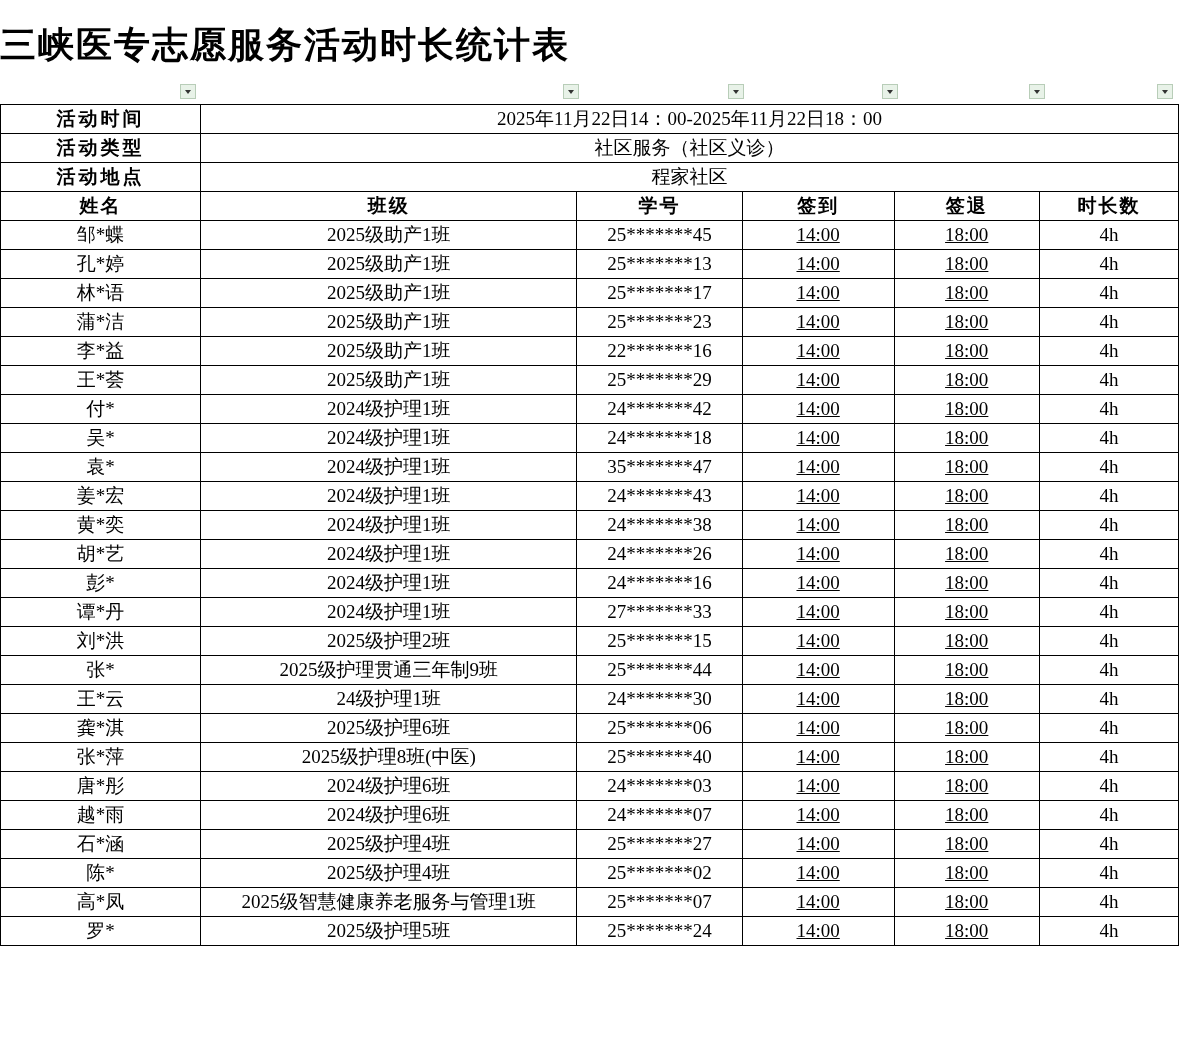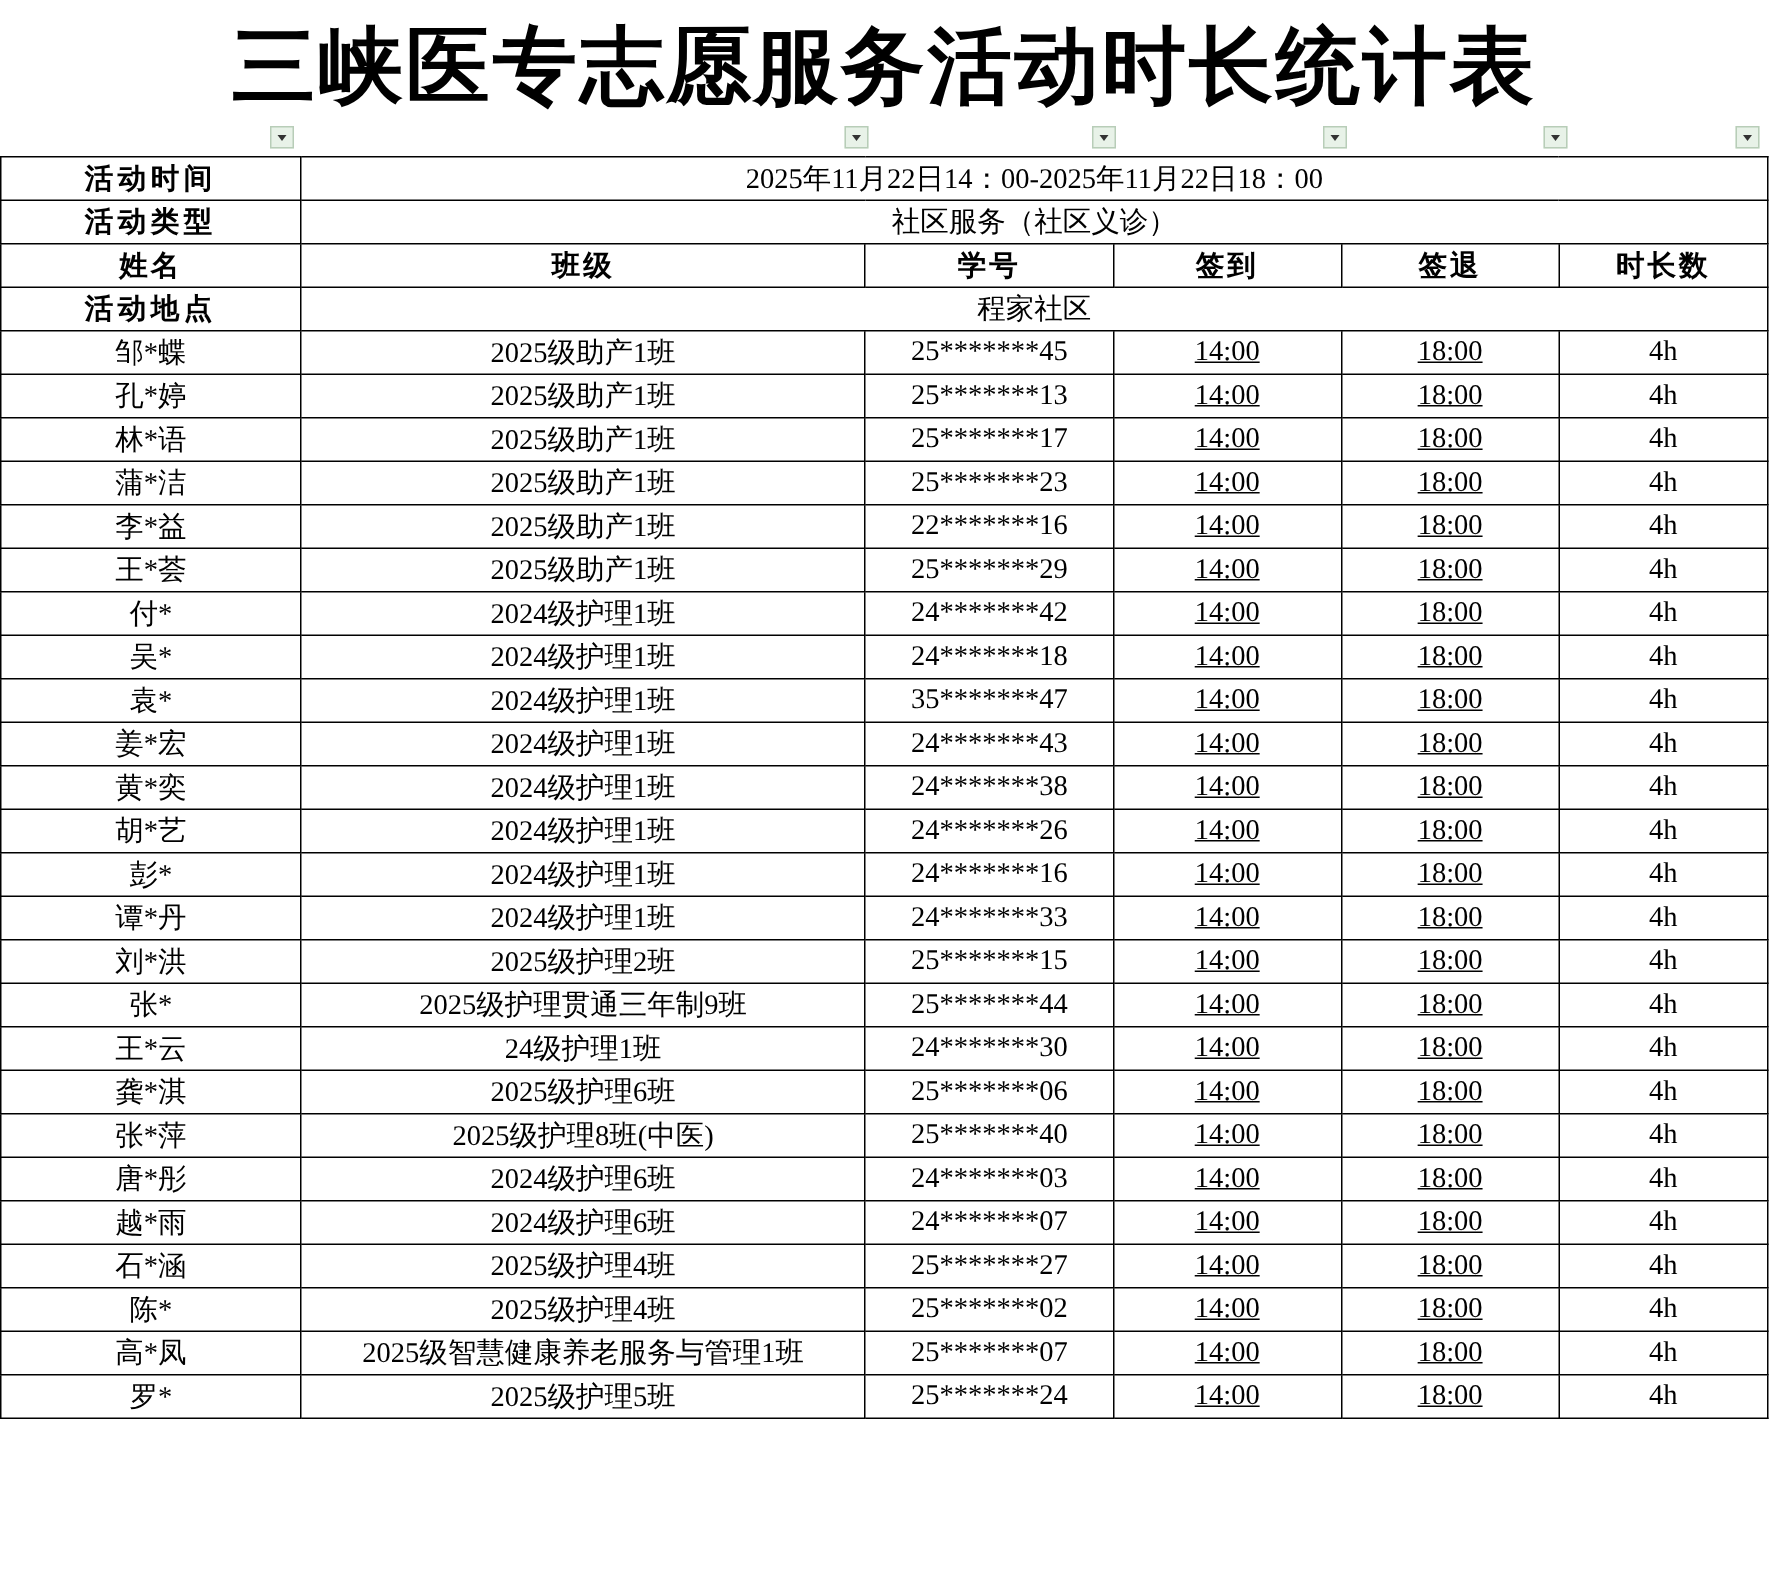--- a/index.html
+++ b/index.html
@@ -12,24 +12,23 @@
     height: 1052px;
     font-family: "Liberation Serif", "DejaVu Serif", serif;
     color: #000000;
     overflow: hidden;
   }
   .sheet {
     width: 1179px;
     position: relative;
   }
   .title {
-    text-align: center;
     font-family: "Liberation Serif", "DejaVu Serif", serif;
     font-weight: bold;
-    font-size: 56px;
+    font-size: 36px;
     line-height: 90px;
     letter-spacing: 2px;
     height: 90px;
     white-space: nowrap;
   }
   .filter-row {
     position: relative;
     height: 14px;
   }
   .filter-btn {
@@ -118,31 +117,31 @@
     <tbody>
       <tr>
         <td class="meta-label">活动时间</td>
         <td class="meta-value" colspan="5">2025年11月22日14：00-2025年11月22日18：00</td>
       </tr>
       <tr>
         <td class="meta-label">活动类型</td>
         <td class="meta-value" colspan="5">社区服务（社区义诊）</td>
       </tr>
       <tr>
+        <td class="meta-label">活动地点</td>
+        <td class="meta-value" colspan="5">程家社区</td>
+      </tr>
+      <tr>
         <td class="colhead">姓名</td>
         <td class="colhead">班级</td>
         <td class="colhead">学号</td>
         <td class="colhead">签到</td>
         <td class="colhead">签退</td>
         <td class="colhead">时长数</td>
       </tr>
-      <tr>
-        <td class="meta-label">活动地点</td>
-        <td class="meta-value" colspan="5">程家社区</td>
-      </tr>
     <tr>
           <td class="cell-name">邹*蝶</td>
           <td class="cell-class">2025级助产1班</td>
           <td class="cell-sid">25*******45</td>
           <td class="cell-time">14:00</td>
           <td class="cell-time">18:00</td>
           <td class="cell-dur">4h</td>
         </tr>
         <tr>
           <td class="cell-name">孔*婷</td>
@@ -236,21 +235,21 @@
           <td class="cell-name">彭*</td>
           <td class="cell-class">2024级护理1班</td>
           <td class="cell-sid">24*******16</td>
           <td class="cell-time">14:00</td>
           <td class="cell-time">18:00</td>
           <td class="cell-dur">4h</td>
         </tr>
         <tr>
           <td class="cell-name">谭*丹</td>
           <td class="cell-class">2024级护理1班</td>
-          <td class="cell-sid">24*******33</td>
+          <td class="cell-sid">27*******33</td>
           <td class="cell-time">14:00</td>
           <td class="cell-time">18:00</td>
           <td class="cell-dur">4h</td>
         </tr>
         <tr>
           <td class="cell-name">刘*洪</td>
           <td class="cell-class">2025级护理2班</td>
           <td class="cell-sid">25*******15</td>
           <td class="cell-time">14:00</td>
           <td class="cell-time">18:00</td>

